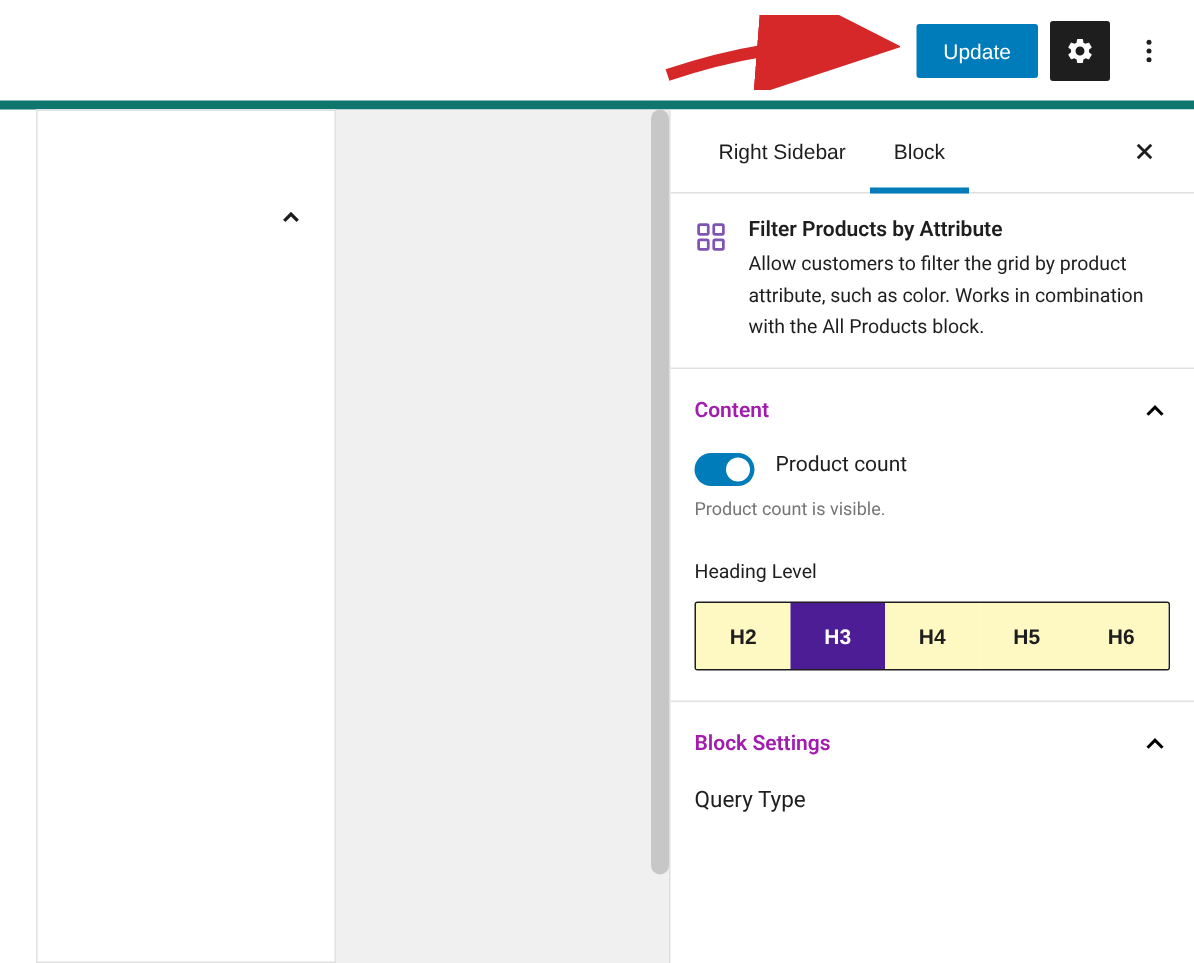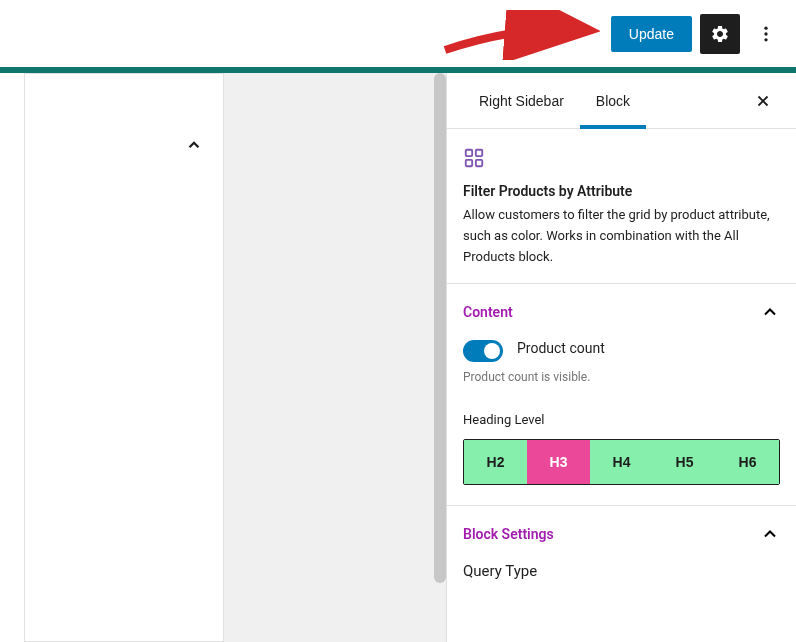--- a/index.html
+++ b/index.html
@@ -16,40 +16,40 @@
     .chevron-up-canvas { position: absolute; top: 62px; left: 160px; color: #1e1e1e; }
     .scrollbar { position: absolute; right: 0; top: 0; width: 12px; height: 510px; background: #c7c7c7; border-radius: 6px; }
     
     .sidebar { width: 350px; border-left: 1px solid #e0e0e0; overflow-y: auto; background: #fff; }
     .tabs { display: flex; align-items: center; border-bottom: 1px solid #e0e0e0; position: relative; height: 56px; padding: 0 16px; }
     .tab { padding: 0 16px; font-size: 14px; color: #1e1e1e; background: none; border: none; cursor: pointer; height: 100%; }
     .tab.active { font-weight: 400; position: relative; }
     .tab.active::after { content: ''; position: absolute; bottom: -1px; left: 0; right: 0; height: 4px; background: #007cba; }
     .close-sidebar { margin-left: auto; background: none; border: none; cursor: pointer; font-size: 20px; color: #1e1e1e; padding: 8px; }
     
-    .block-info { display: flex; gap: 14px; padding: 16px; flex-direction: column; }
+    .block-info { display: flex; gap: 14px; padding: 16px; }
     .block-icon { color: #7f54b3; flex-shrink: 0; margin-top: 2px; }
     .block-title { font-size: 14px; font-weight: 600; color: #1e1e1e; margin-bottom: 6px; }
     .block-desc { font-size: 13px; color: #1e1e1e; line-height: 1.6; }
     
     .panel { border-top: 1px solid #e0e0e0; }
     .panel-header { display: flex; align-items: center; justify-content: space-between; padding: 18px 16px; cursor: pointer; }
     .panel-title { font-size: 14px; font-weight: 600; color: #a21caf; }
     .panel-body { padding: 0 16px 20px; }
     
     .toggle-row { display: flex; align-items: flex-start; gap: 14px; margin-bottom: 8px; }
     .toggle { width: 40px; height: 22px; background: #007cba; border-radius: 11px; position: relative; cursor: pointer; }
     .toggle-knob { width: 16px; height: 16px; background: #fff; border-radius: 50%; position: absolute; top: 3px; right: 3px; }
     .toggle-label { font-size: 14px; color: #1e1e1e; }
     .toggle-hint { font-size: 12px; color: #757575; margin-bottom: 28px; }
     
     .field-label { font-size: 13px; color: #1e1e1e; margin-bottom: 12px; display: block; }
     .heading-group { display: flex; border: 1px solid #1e1e1e; border-radius: 2px; overflow: hidden; }
-    .heading-btn { flex: 1; padding: 14px 0; font-size: 14px; font-weight: 700; color: #1e1e1e; background: #86efac; border: none; cursor: pointer; }
-    .heading-btn.selected { background: #ec4899; color: #fff; }
+    .heading-btn { flex: 1; padding: 14px 0; font-size: 14px; font-weight: 700; color: #1e1e1e; background: #fef9c3; border: none; cursor: pointer; }
+    .heading-btn.selected { background: #4c1d95; color: #fff; }
     
     .partial-label { font-size: 15px; color: #1e1e1e; padding: 0 16px; }
     
     .arrow { position: absolute; top: 10px; left: 440px; z-index: 100; pointer-events: none; }
     
     svg { display: block; }
   </style>
 </head>
 <body>
 

